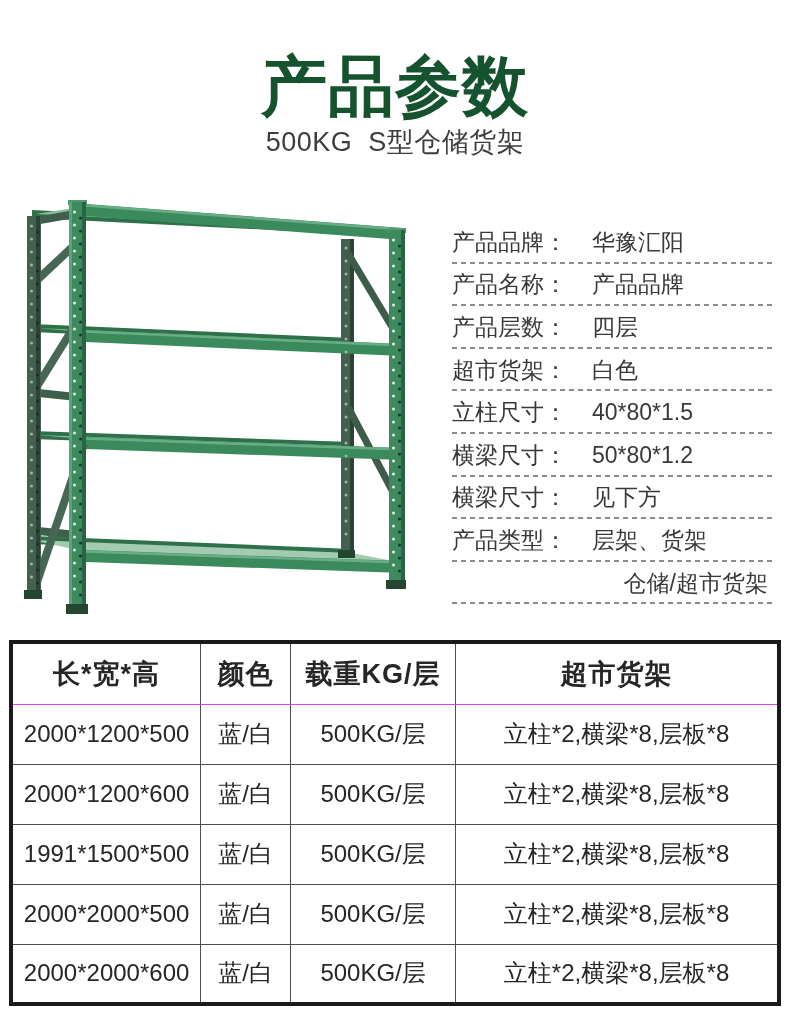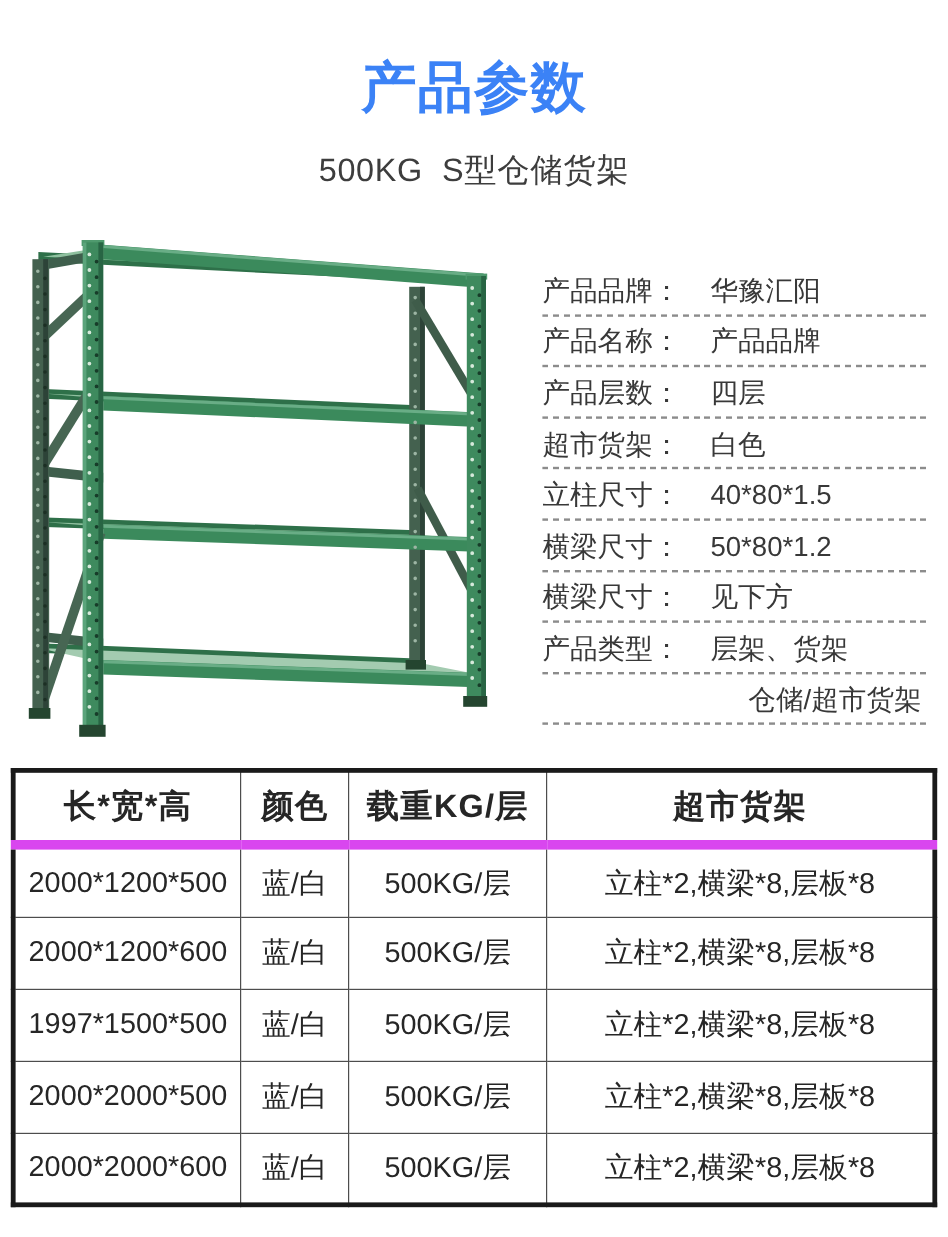--- a/index.html
+++ b/index.html
@@ -1,41 +1,41 @@
 <!DOCTYPE html>
 <html><head>
 <meta charset="utf-8">
 <style>
   * { margin:0; padding:0; box-sizing:border-box; }
   html,body { background:#ffffff; }
   body { font-family:"Liberation Sans","DejaVu Sans",sans-serif; }
   .page { position:relative; width:790px; height:1031px; background:#ffffff; margin:0 auto; overflow:hidden; }
 
   .title { position:absolute; top:42px; left:0; width:100%; text-align:center;
-           font-size:46px; font-weight:900; color:#3b82f6; letter-spacing:1px; }
+           font-size:66px; font-weight:900; color:#14532d; letter-spacing:1px; }
   .subtitle { position:absolute; top:124px; left:0; width:100%; text-align:center;
               font-size:27px; font-weight:400; color:#3d3d3d; white-space:pre; letter-spacing:0.5px; }
 
   .shelf-img { position:absolute; left:2px; top:192px; width:442px; height:436px; }
 
   .specs { position:absolute; left:452px; top:221px; width:322px; }
   .spec-row { position:relative; display:flex; align-items:center; height:42.6px;
               font-size:23px; color:#383838; }
   .spec-row::after { content:""; position:absolute; left:0; right:0; bottom:0; height:2px;
               background:repeating-linear-gradient(90deg,#8c8c8c 0 5px,transparent 5px 9px); }
   .spec-label { width:140px; flex:0 0 140px; white-space:nowrap; }
   .spec-value { white-space:nowrap; }
   .spec-cont { justify-content:flex-end; padding-right:6px; }
 
   table.params { position:absolute; left:9px; top:640px; width:772px; height:366px;
                  border-collapse:collapse; table-layout:fixed; background:#ffffff; }
   table.params, table.params th, table.params td { border:1px solid #4d4d4d; }
   table.params { border:4px solid #1a1a1a; }
   table.params th { height:62px; font-size:27px; font-weight:700; color:#262626;
-                    vertical-align:middle; border-bottom:8px solid #d946ef;
+                    vertical-align:middle; border-bottom:1px solid #d946ef;
                     letter-spacing:1px; }
   table.params td { height:49px; font-size:24px; font-weight:400; color:#262626;
                     text-align:center; vertical-align:middle; white-space:nowrap; }
 </style>
 </head>
 <body>
 
 <div class="page">
 
   <div class="title">产品参数</div>
@@ -186,21 +186,21 @@
         <td>500KG/层</td>
         <td>立柱*2,横梁*8,层板*8</td>
       </tr>
       <tr>
         <td>2000*1200*600</td>
         <td>蓝/白</td>
         <td>500KG/层</td>
         <td>立柱*2,横梁*8,层板*8</td>
       </tr>
       <tr>
-        <td>1997*1500*500</td>
+        <td>1991*1500*500</td>
         <td>蓝/白</td>
         <td>500KG/层</td>
         <td>立柱*2,横梁*8,层板*8</td>
       </tr>
       <tr>
         <td>2000*2000*500</td>
         <td>蓝/白</td>
         <td>500KG/层</td>
         <td>立柱*2,横梁*8,层板*8</td>
       </tr>

